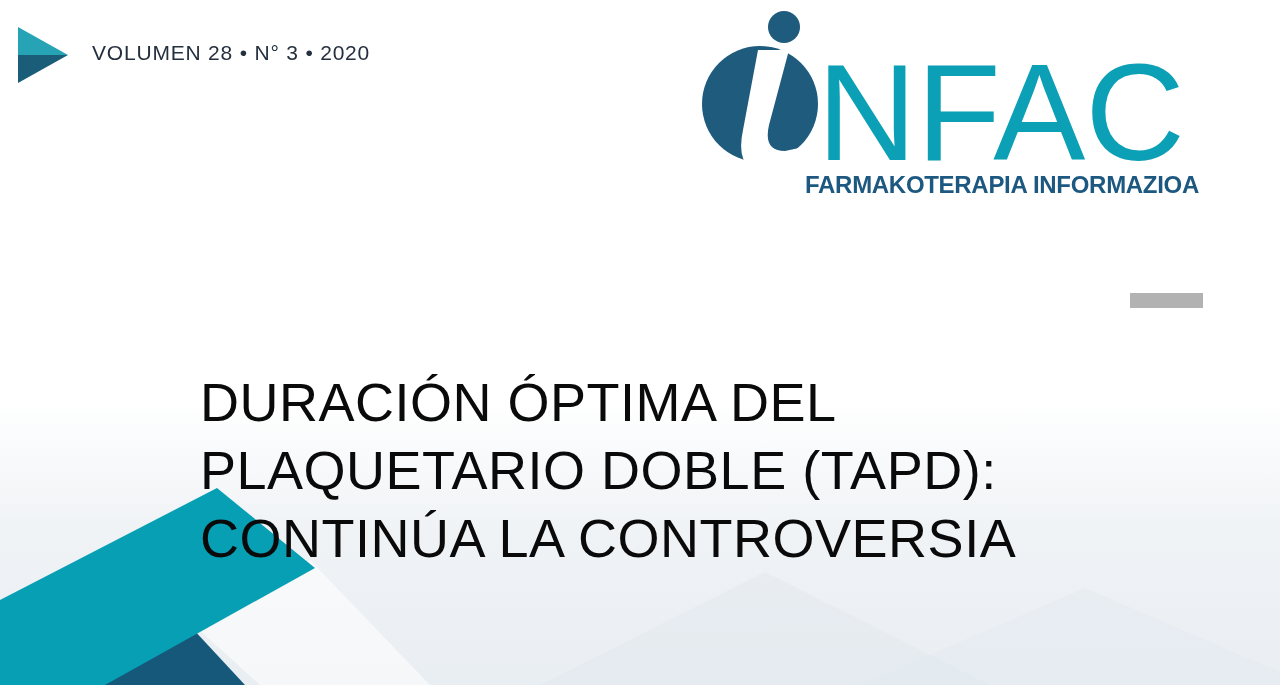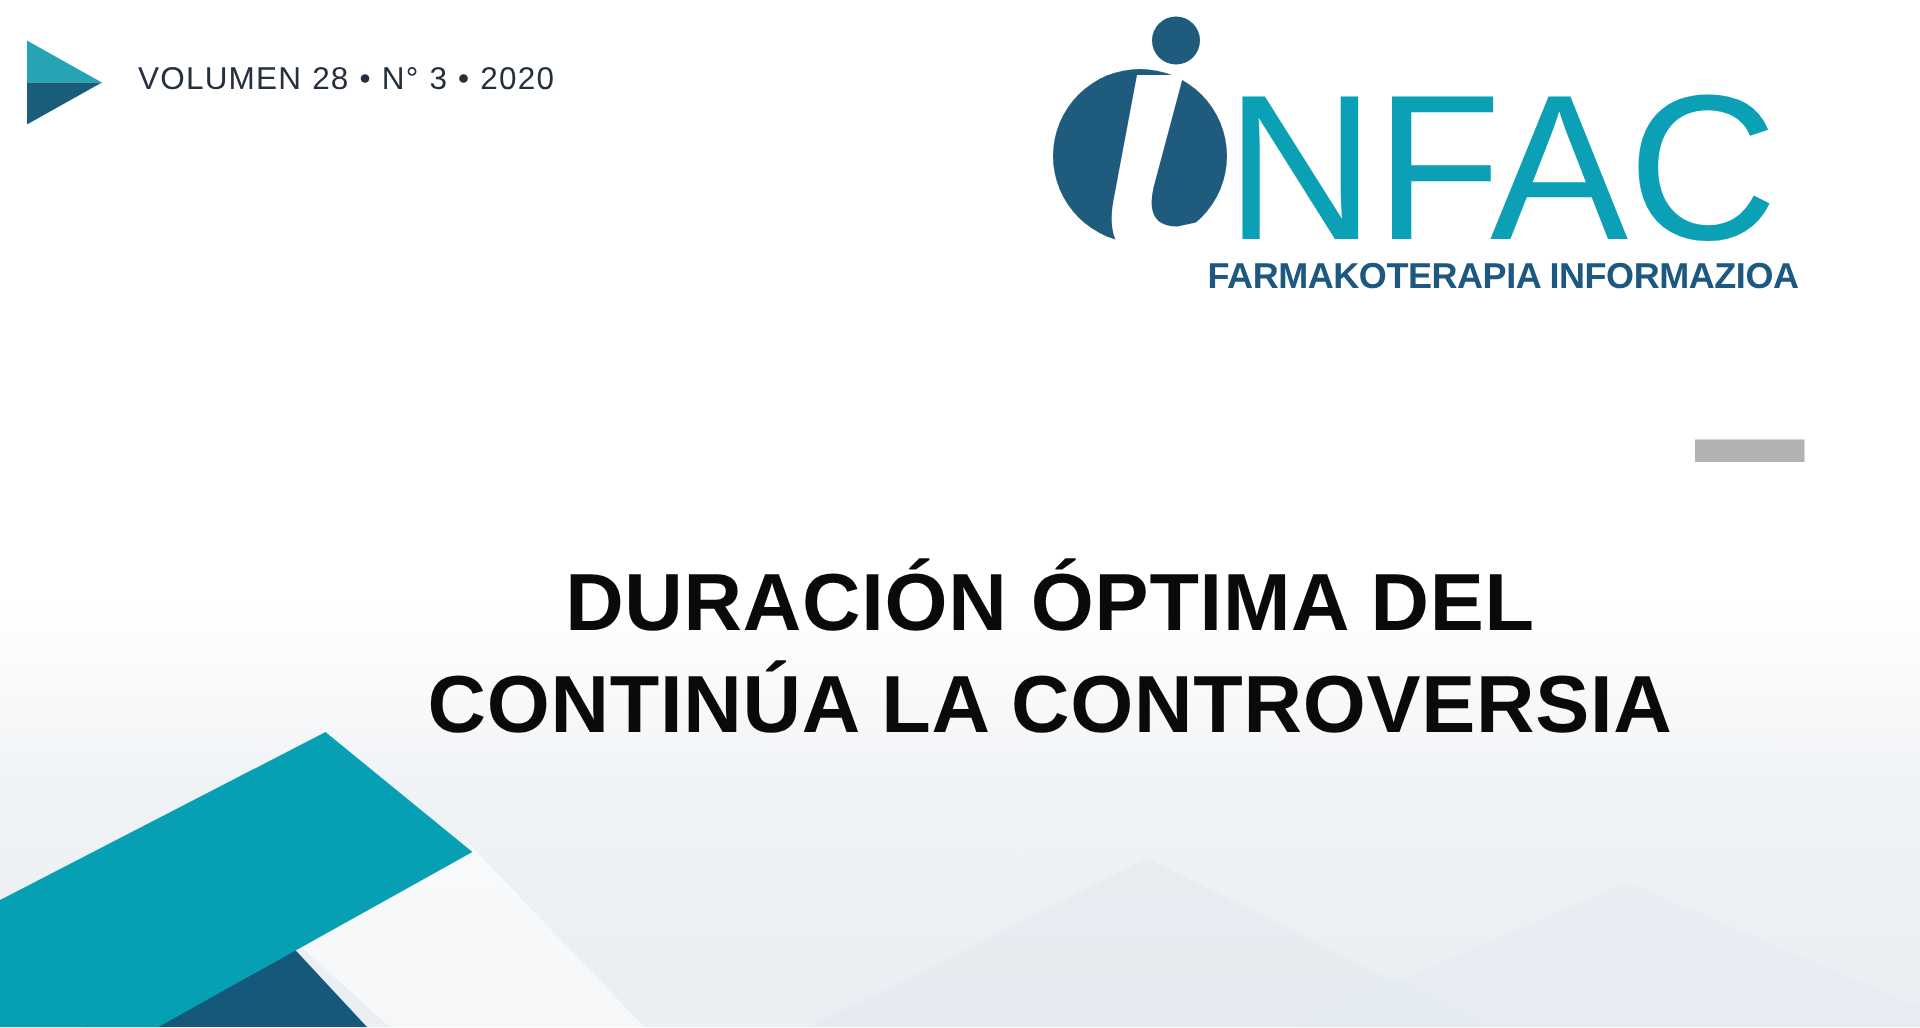--- a/index.html
+++ b/index.html
@@ -92,24 +92,24 @@
     left: 1130px; top: 293px;
     width: 73px; height: 15px;
     background: var(--gray-bar, #b2b2b2);
   }
 
   
   .main-title {
     position: absolute;
     right: 80px; top: 368px;
     width: 1000px;
-    text-align: center;
+    text-align: left;
     font-size: 54px;
     line-height: 68px;
-    font-weight: bold;
+    font-weight: normal;
     letter-spacing: 0.5px;
     color: var(--title-color, #0a0a0b);
   }
   .main-title .title-line { display: block; white-space: nowrap; }
 </style>
 </head>
 <body>
 
 <div class="page">
 
@@ -138,16 +138,17 @@
     <path d="M63 45 L94 45 L74 120 Q68 146 90 146 L104 143 L99 166 Q70 174 55 163 Q42 153 48 125 Z" fill="#ffffff"></path>
     <circle cx="89" cy="22" r="16" fill="#1e5b7c"></circle>
   </svg>
   <div class="logo-wordmark">NFAC</div>
   <div class="logo-subtitle-eu">FARMAKOTERAPIA INFORMAZIOA</div>
 
   <div class="gray-bar"></div>
 
   <h1 class="main-title">
     <span class="title-line">DURACIÓN ÓPTIMA DEL</span>
+    <span class="title-line">PLAQUETARIO DOBLE (TAPD):</span>
     <span class="title-line">CONTINÚA LA CONTROVERSIA</span>
   </h1>
 
 </div>
 
 </body></html>

